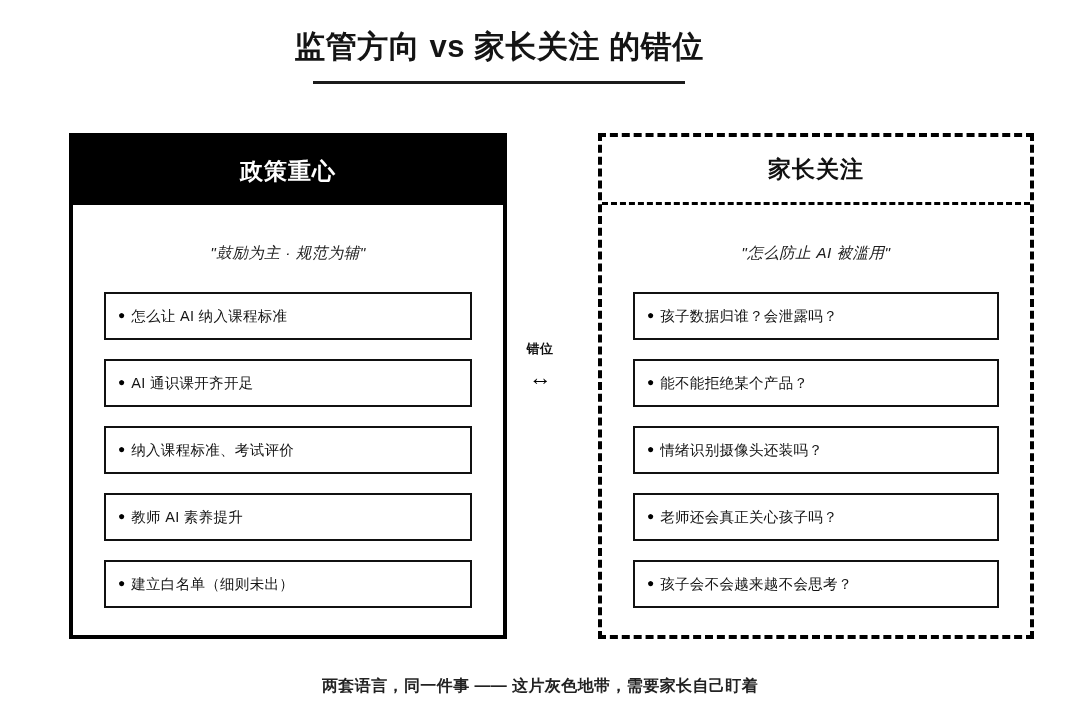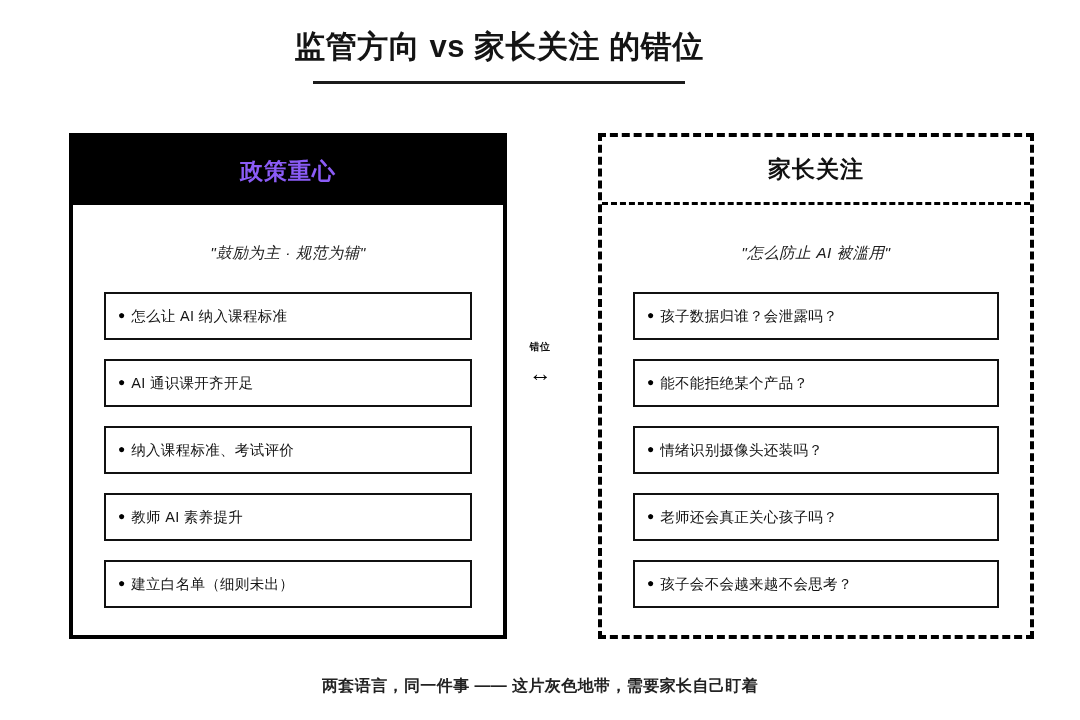--- a/index.html
+++ b/index.html
@@ -61,21 +61,21 @@
   }
 
   .panel-header {
     height: 68px;
     display: flex;
     align-items: center;
     justify-content: center;
   }
   .panel-header.filled {
     background: #000000;
-    color: #8b5cf6;
+    color: #ffffff;
     text-align: right;
   }
   .panel-header.outlined {
     background: #ffffff;
     color: #111111;
     border-bottom: 3px dashed #000000;
   }
   .panel-header-text {
     font-size: 23px;
     font-weight: 700;
@@ -124,21 +124,21 @@
 
   
   .connector {
     position: absolute;
     left: 507px;
     top: 340px;
     width: 66px;
     text-align: center;
   }
   .connector-label {
-    font-size: 10px;
+    font-size: 13px;
     font-weight: 700;
     color: #101010;
     letter-spacing: 0.5px;
   }
   .connector-arrow {
     margin-top: 8px;
     font-size: 23px;
     font-weight: 700;
     line-height: 1;
     color: #000000;

